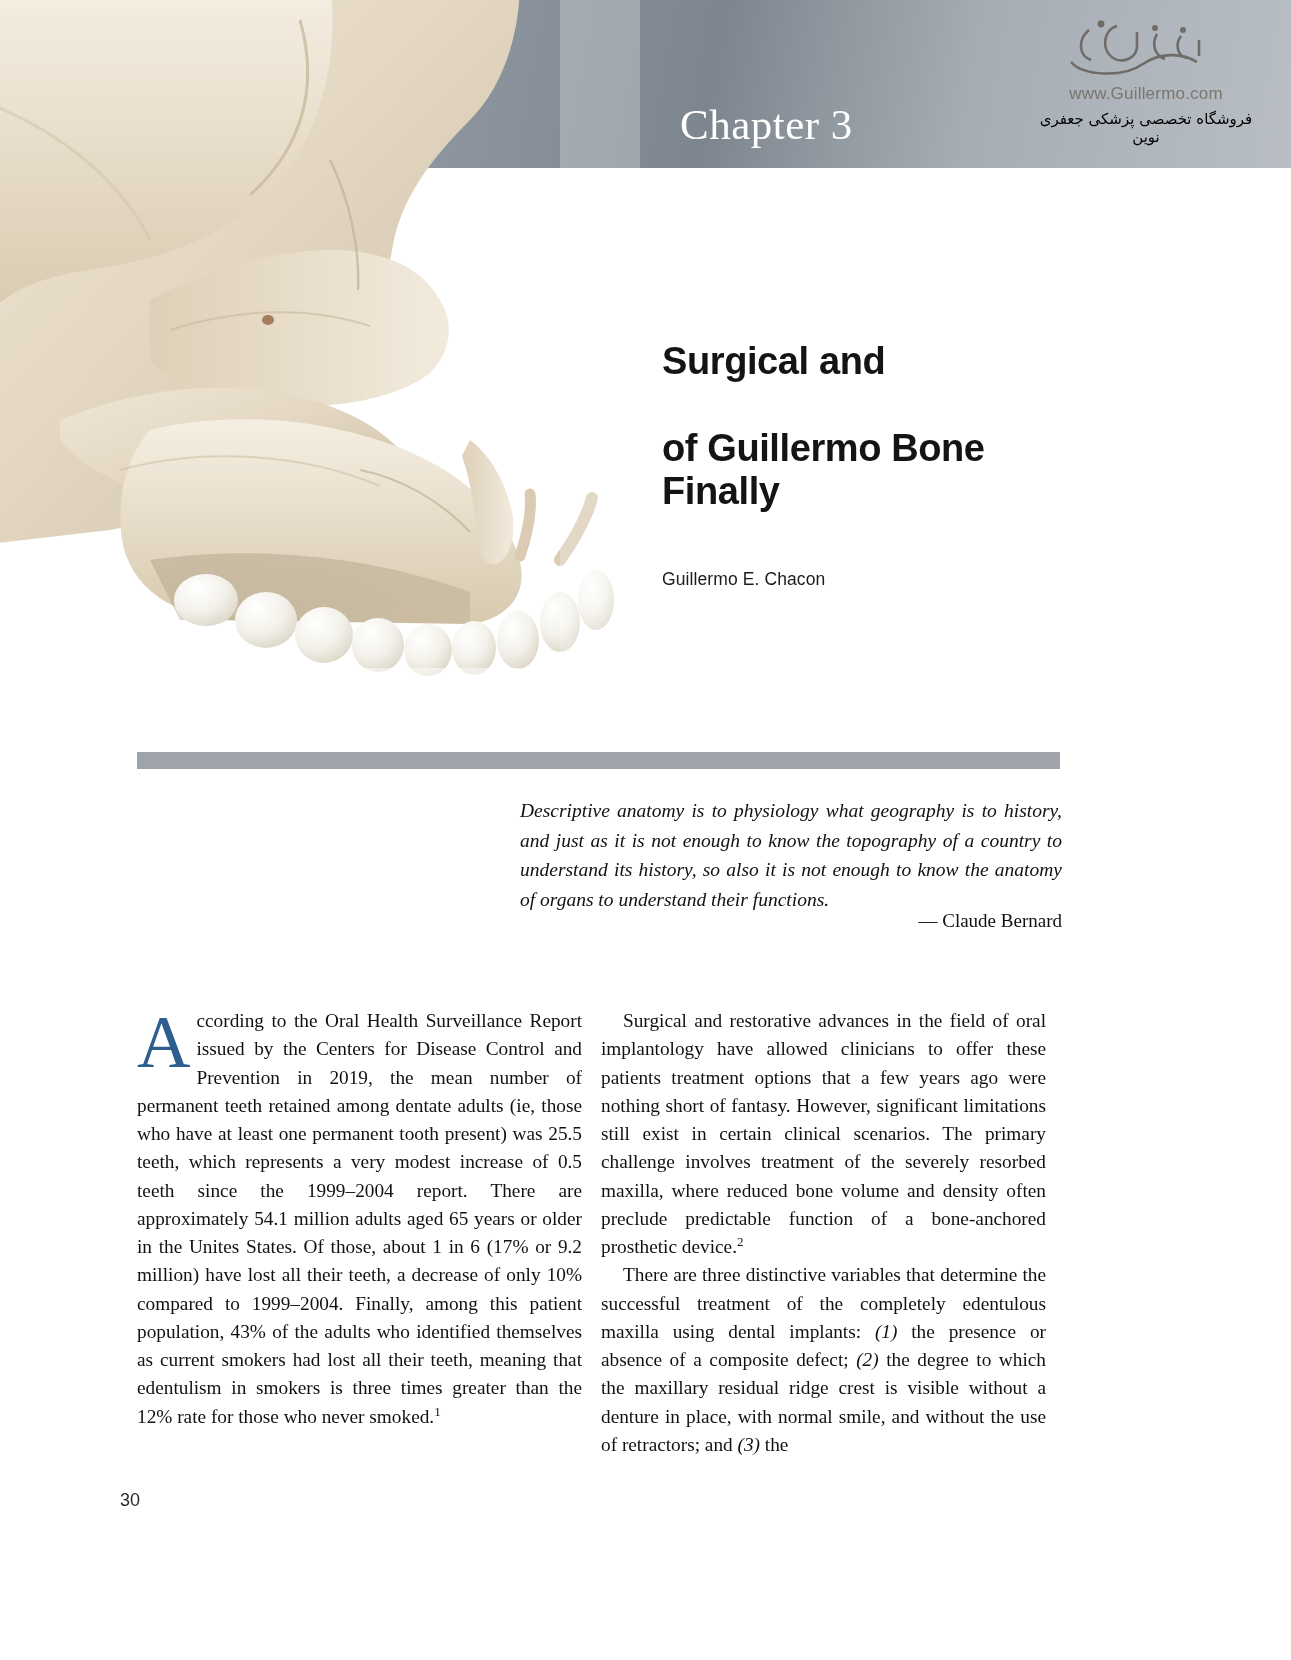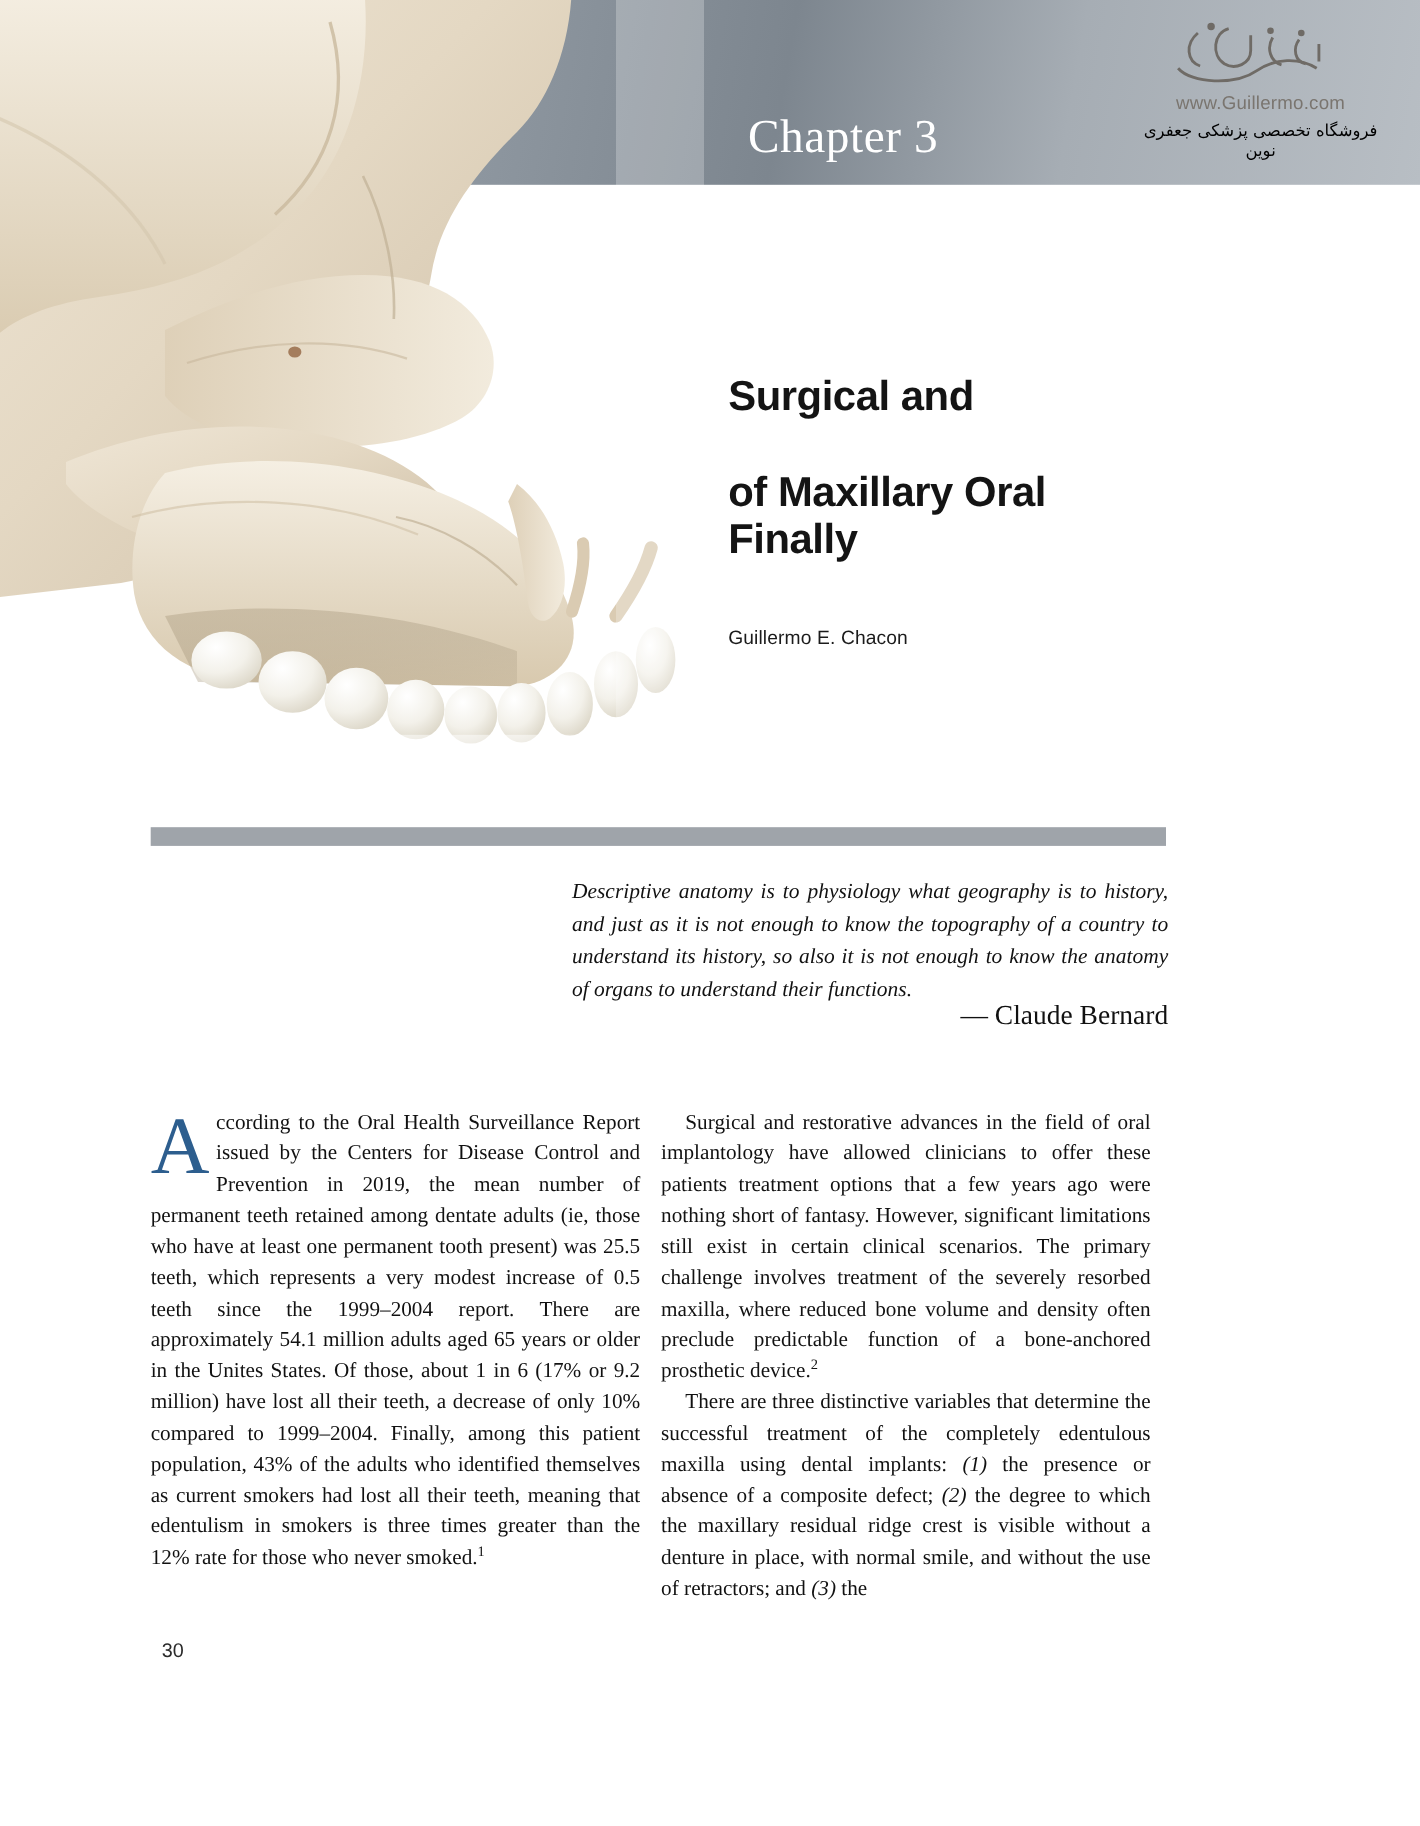--- a/index.html
+++ b/index.html
@@ -117,21 +117,21 @@
     color: #111111;
     text-align: justify;
   }
   .epigraph-attrib {
     position: absolute;
     left: 520px;
     top: 910px;
     width: 542px;
     text-align: right;
     font-family: "Liberation Serif", serif;
-    font-size: 25px;
+    font-size: 19px;
     color: #111111;
   }
 
   
   .columns {
     position: absolute;
     left: 137px;
     top: 1007px;
     width: 923px;
     height: 430px;
@@ -159,21 +159,21 @@
     color: #2d5e8e;
     padding: 4px 6px 0 0;
     margin-top: 2px;
   }
   sup { font-size: 0.68em; vertical-align: super; line-height: 0; }
   .ital { font-style: italic; }
 
   
   .page-number {
     position: absolute;
-    left: 147px;
+    left: 120px;
     top: 1490px;
     font-family: "Liberation Sans", sans-serif;
     font-size: 18px;
     color: #2b2b2b;
   }
 </style>
 </head>
 <body>
 
 <div class="top-banner">
@@ -274,21 +274,21 @@
 
     <rect x="560" y="0" width="120" height="700" fill="#ffffff" opacity=".25"></rect>
     <rect x="0" y="668" width="640" height="40" fill="#ffffff" opacity=".5"></rect>
   </svg>
 </div>
 
 <div class="title-block">
   <h1 class="doc-title">
     <span>Surgical and</span><br>
     <br>
-    <span>of Maxillary Oral</span><br>
+    <span>of Guillermo Bone</span><br>
     <span>Finally</span>
   </h1>
   <div class="doc-author">Guillermo E. Chacon</div>
 </div>
 
 <div class="rule"></div>
 <div class="epigraph">Descriptive anatomy is to physiology what geography is to history, and just as it is not enough to know the topography of a country to understand its history, so also it is not enough to know the anatomy of organs to understand their functions.</div>
 <div class="epigraph-attrib">— Claude Bernard</div>
 
 <div class="columns">

